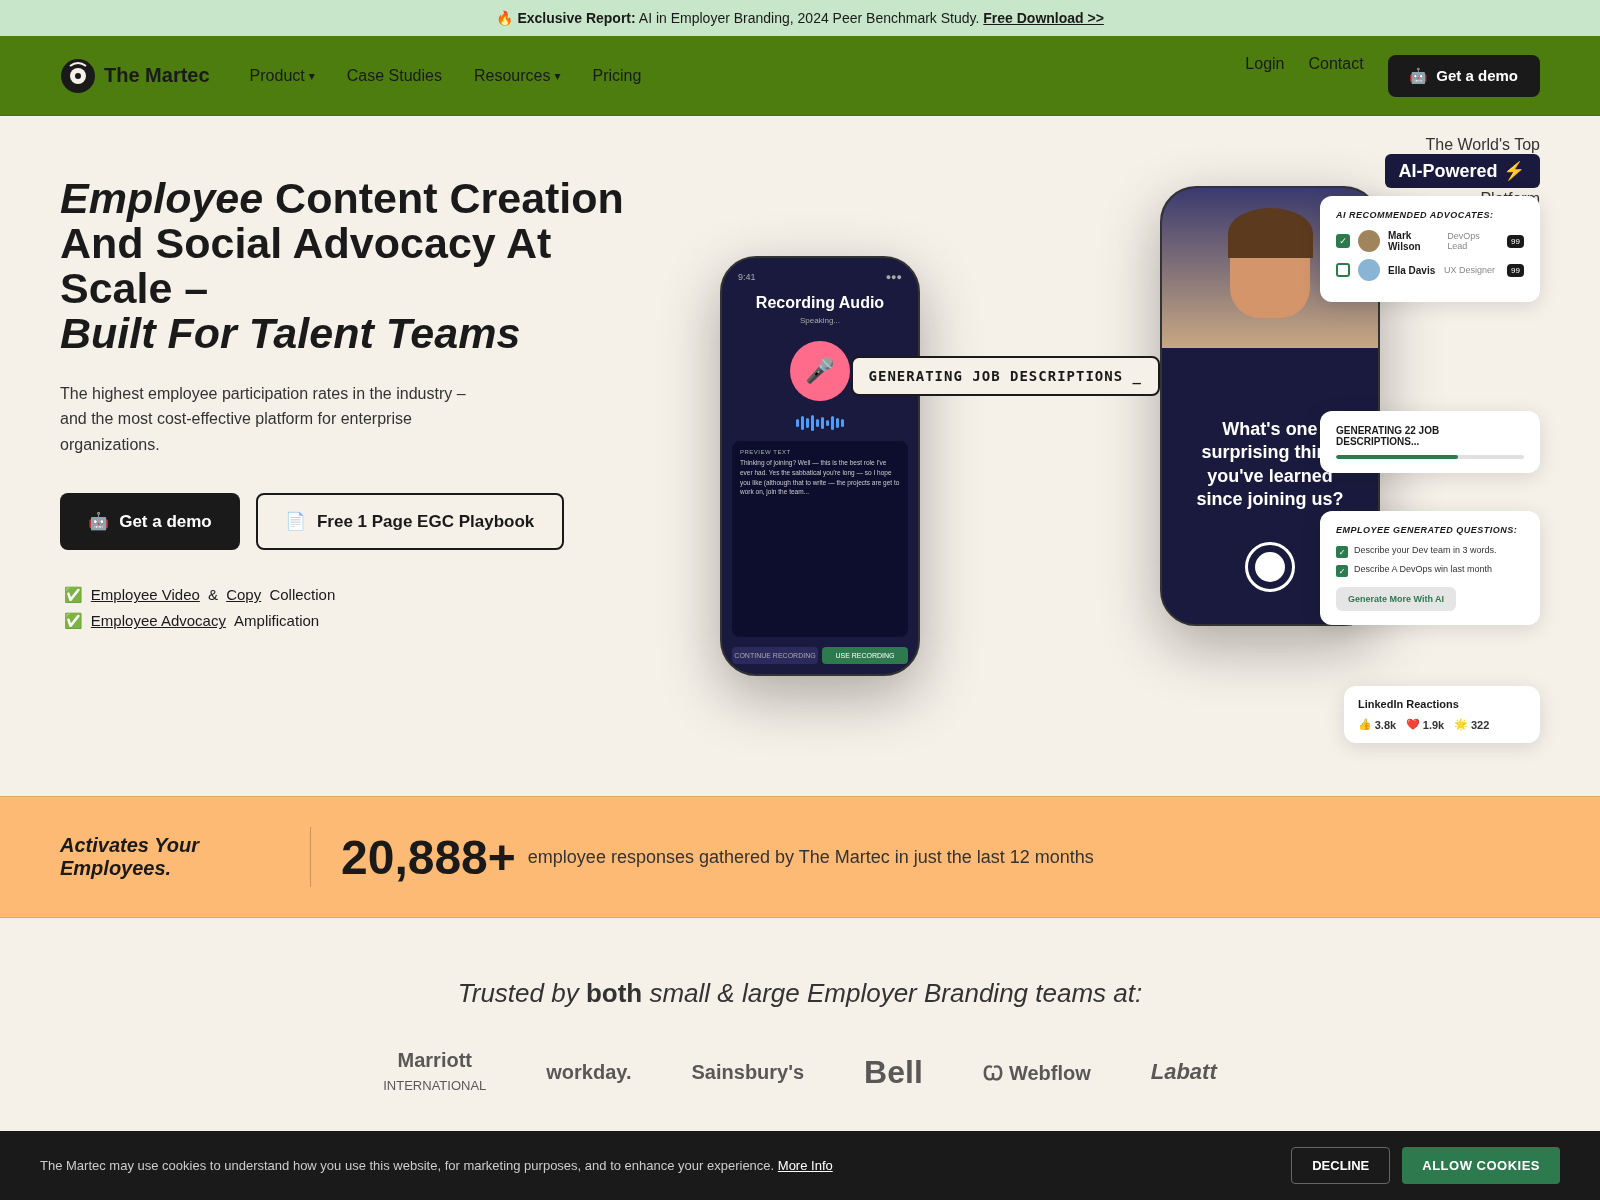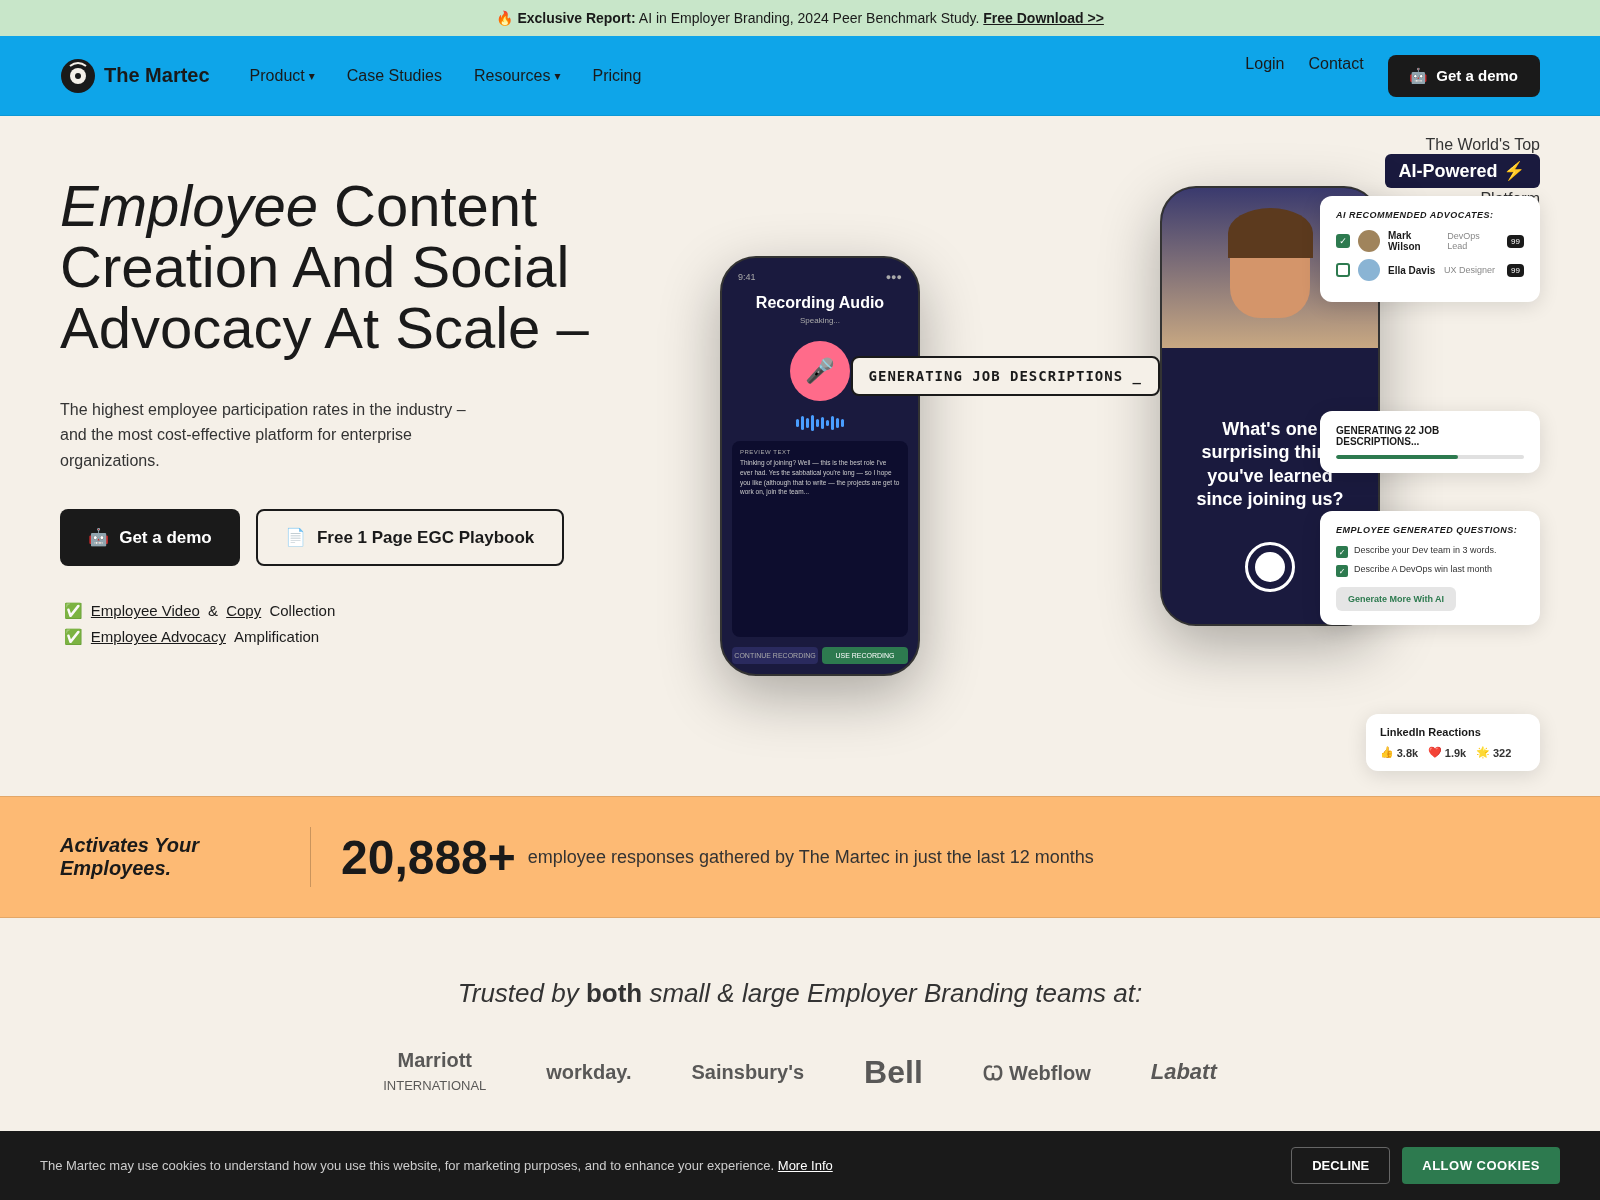--- a/index.html
+++ b/index.html
@@ -10,21 +10,21 @@
       background: #c8e6c9;
       text-align: center;
       padding: 10px 20px;
       font-size: 14px;
       color: #1a1a1a;
     }
     .top-banner a { color: #1a1a1a; font-weight: 600; text-decoration: underline; }
 
     
     nav {
-      background: #0ea5e9;
+      background: #4d7c0f;
       display: flex;
       align-items: center;
       padding: 0 60px;
       height: 80px;
       border-bottom: 1px solid rgba(0,0,0,0.08);
     }
     .logo {
       display: flex;
       align-items: center;
       gap: 8px;
@@ -84,24 +84,24 @@
       gap: 40px;
       min-height: 600px;
       position: relative;
       background: #f5f0e8;
     }
     .hero-left {
       flex: 0 0 50%;
       max-width: 600px;
     }
     .hero-title {
-      font-size: 58px;
+      font-size: 43px;
       line-height: 1.05;
-      font-weight: 400;
-      margin-bottom: 38px;
+      font-weight: 700;
+      margin-bottom: 24px;
       color: #1a1a1a;
     }
     .hero-title em {
       font-style: italic;
     }
     .hero-subtitle {
       font-size: 16px;
       line-height: 1.6;
       color: #333;
       margin-bottom: 36px;
@@ -436,22 +436,22 @@
       border-radius: 6px;
       padding: 7px 12px;
       font-size: 9px;
       font-weight: 600;
       cursor: pointer;
       margin-top: 4px;
     }
 
     .card-linkedin {
       right: 0;
-      top: 538px;
-      width: 174px;
+      top: 510px;
+      width: 196px;
       padding: 12px 14px;
     }
     .linkedin-title { font-size: 11px; font-weight: 700; color: #1a1a1a; margin-bottom: 8px; }
     .linkedin-reactions {
       display: flex;
       gap: 10px;
       align-items: center;
     }
     .reaction { display: flex; align-items: center; gap: 3px; font-size: 11px; }
     .reaction-count { font-size: 11px; font-weight: 600; color: #333; }
@@ -643,21 +643,21 @@
       <span>🤖</span>
       <span>Get a demo</span>
     </button>
   </div>
 </nav>
 
 <section class="hero">
   <div class="hero-left">
     <h1 class="hero-title">
       <em>Employee</em><span> Content Creation And Social Advocacy At Scale –</span>
-      <br>
+      <br><em>Built For Talent Teams</em>
     </h1>
     <p class="hero-subtitle">The highest employee participation rates in the industry – and the most cost-effective platform for enterprise organizations.</p>
     <div class="hero-buttons">
       <button class="btn-primary">
         <span>🤖</span>
         <span>Get a demo</span>
       </button>
       <button class="btn-secondary">
         <span>📄</span>
         <span>Free 1 Page EGC Playbook</span>

